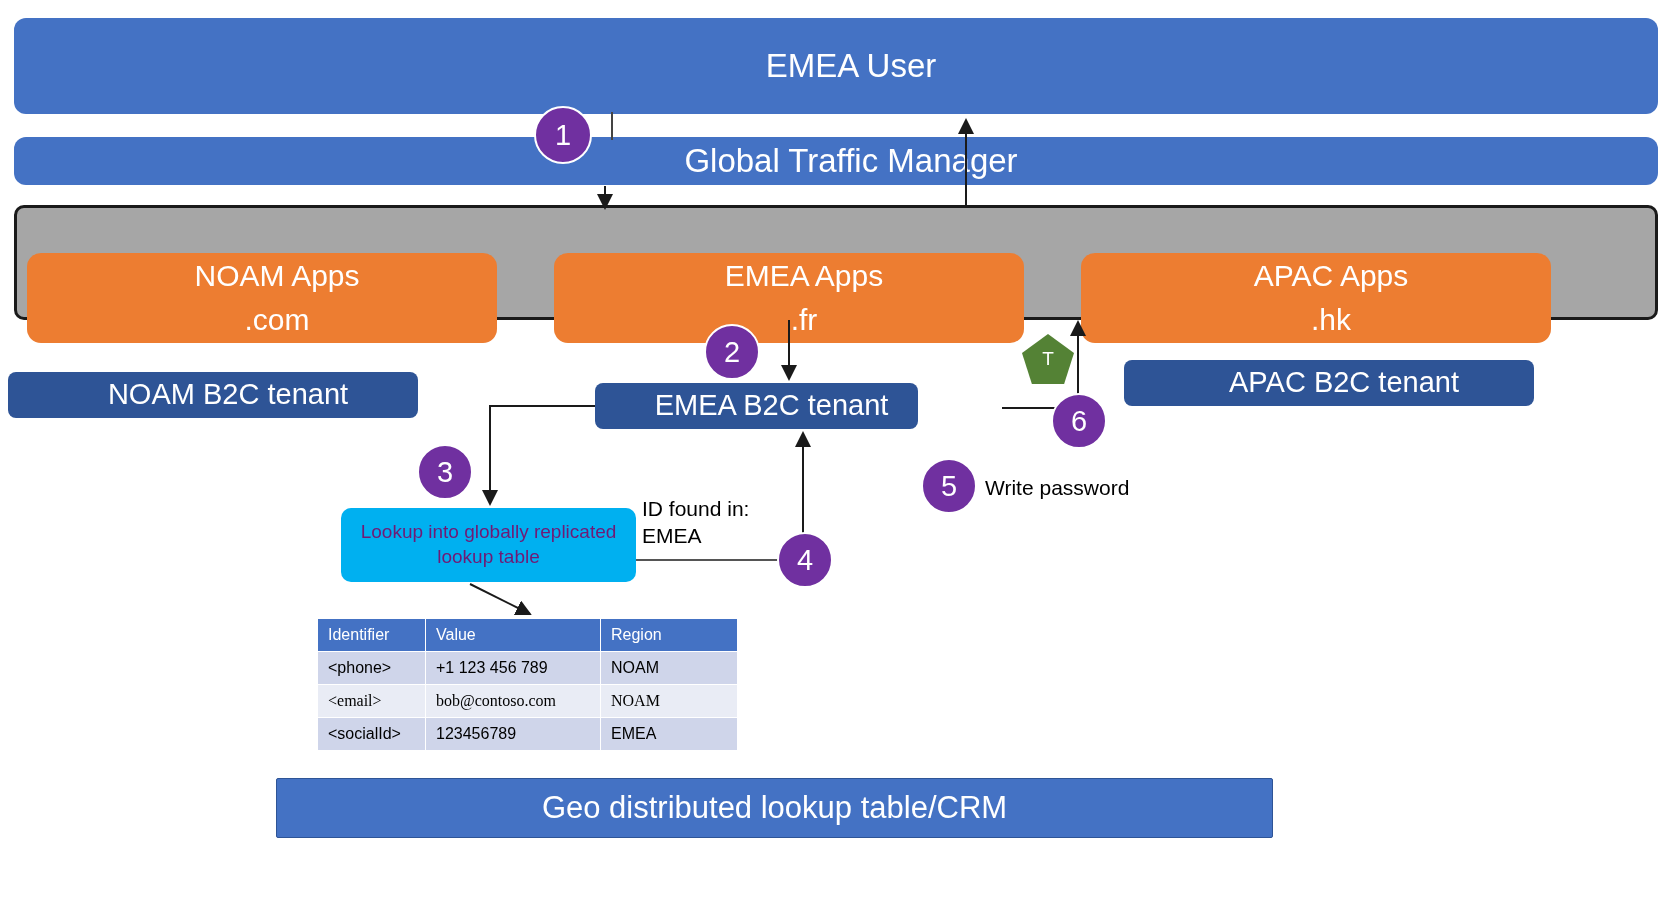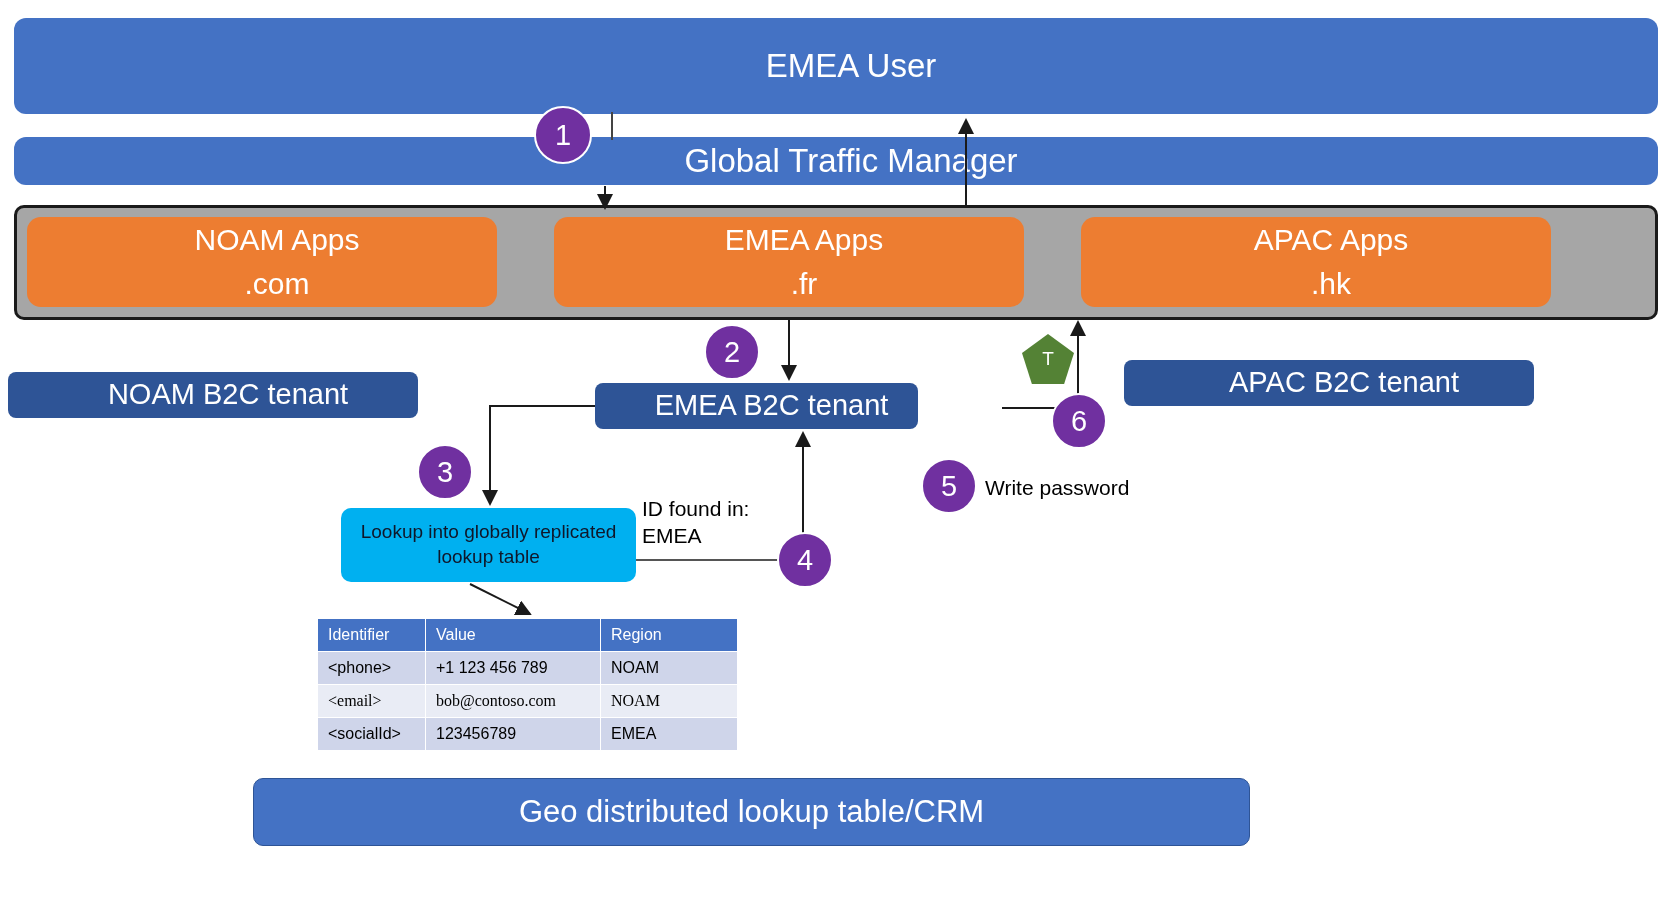--- a/index.html
+++ b/index.html
@@ -50,20 +50,21 @@
     box-sizing: border-box;
   }
   .app-box {
     position: absolute;
     background: #ED7D31;
     border-radius: 14px;
     font-size: 30px;
     flex-direction: column;
     justify-content: center;
     gap: 10px;
+    margin-top: 36px;
   }
 
   
   .tenant {
     background: #2E5496;
     border-radius: 8px;
     font-size: 29px;
   }
 
   
@@ -73,21 +74,21 @@
     top: 508px;
     width: 295px;
     height: 74px;
     background: #00B0F0;
     border-radius: 10px;
     box-sizing: border-box;
     display: flex;
     align-items: center;
     justify-content: flex-end;
     text-align: center;
-    color: #0f172a;
+    color: #701a75;
     font-size: 19px;
     line-height: 1.3;
   }
 
   
   .step {
     position: absolute;
     border-radius: 50%;
     background: #7030A0;
     border: 2px solid #ffffff;
@@ -148,27 +149,27 @@
   }
   #lookup-table tr.row-odd td { background: #CFD5EA; }
   #lookup-table tr.row-even td { background: #E9ECF5; font-family: Liberation Serif, serif; }
   #lookup-table col.c-id { width: 108px; }
   #lookup-table col.c-val { width: 175px; }
   #lookup-table col.c-reg { width: 137px; }
 
   
   #crm-bar {
     position: absolute;
-    left: 253px;
+    left: 276px;
     top: 778px;
     width: 997px;
-    height: 68px;
+    height: 60px;
     background: #4472C4;
     border: 1px solid #2E5496;
-    border-radius: 10px;
+    border-radius: 2px;
     box-sizing: border-box;
     display: flex;
     align-items: center;
     justify-content: center;
     color: #ffffff;
     font-size: 31px;
   }
 
   
   #connectors {

